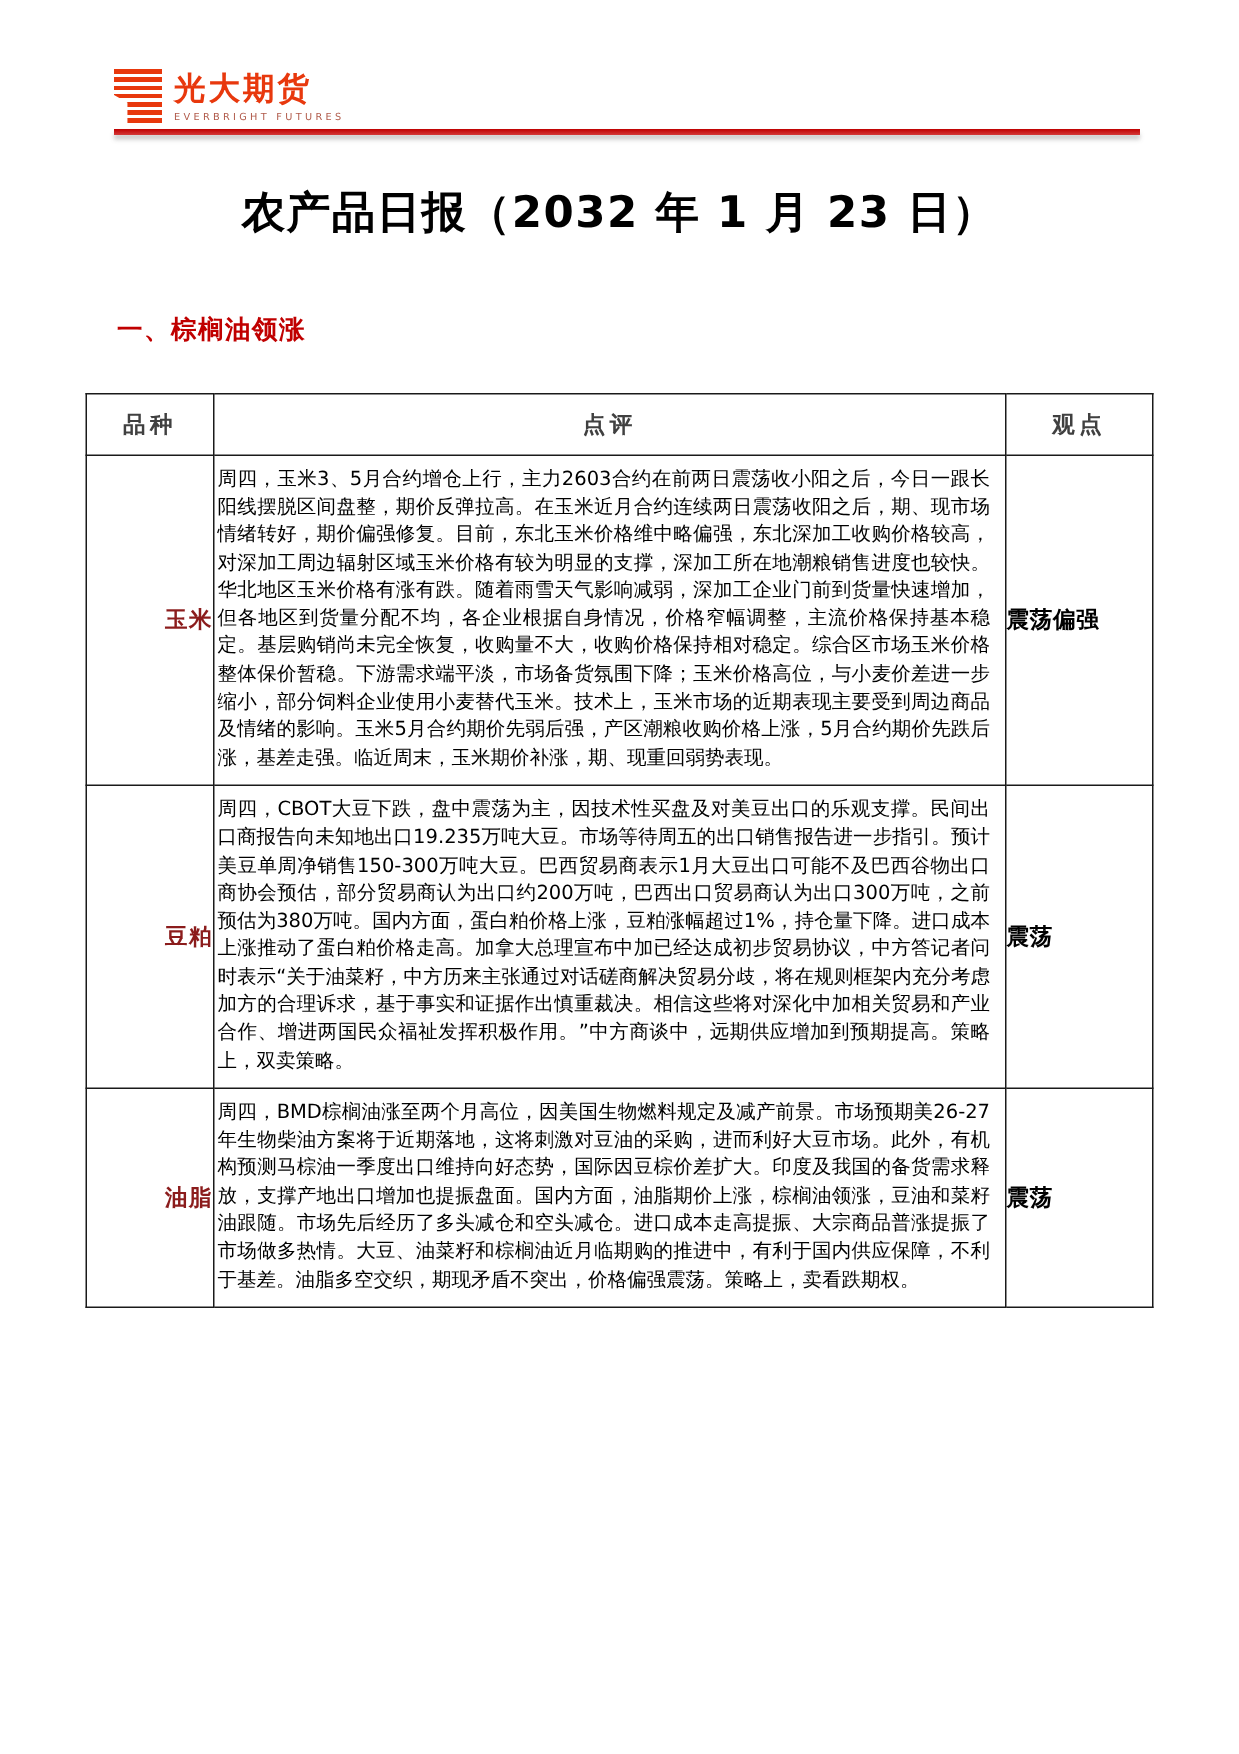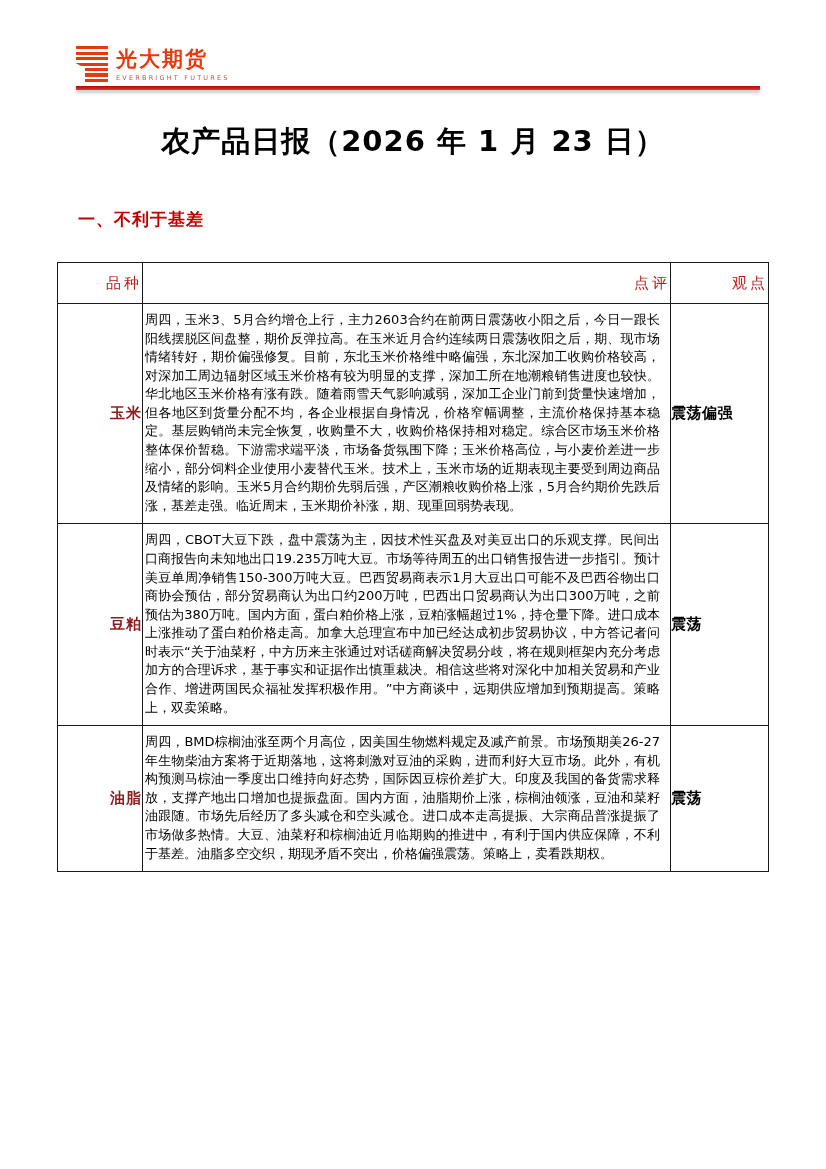--- a/index.html
+++ b/index.html
@@ -88,24 +88,24 @@
     border-collapse: collapse;
     table-layout: fixed;
   }
   .report-table th, .report-table td {
     border: 1px solid #1a1a1a;
     vertical-align: middle;
   }
   .report-table thead th {
     height: 41px;
     font-size: 15px;
-    font-weight: normal;
-    text-align: right;
+    font-weight: bold;
+    text-align: center;
     letter-spacing: 3px;
-    color: #b91c1c;
+    color: #404040;
   }
   td.variety-cell {
     text-align: right;
     font-size: 15px;
     font-weight: bold;
     color: #8b1c1c;
     letter-spacing: 1px;
   }
   td.comment-cell {
     padding: 7px 10px 8px 2px;
@@ -153,23 +153,23 @@
 
   <div class="logo">
     <div class="logo-icon"></div>
     <div class="logo-texts">
       <div class="logo-cn">光大期货</div>
       <div class="logo-en">EVERBRIGHT FUTURES</div>
     </div>
   </div>
   <div class="header-rule"></div>
 
-  <div class="title">农产品日报（2026 年 1 月 23 日）</div>
-
-  <div class="section">一、不利于基差</div>
+  <div class="title">农产品日报（2032 年 1 月 23 日）</div>
+
+  <div class="section">一、棕榈油领涨</div>
 
   <table class="report-table">
     <colgroup>
       <col style="width:85px">
       <col style="width:528px">
       <col style="width:98px">
     </colgroup>
     <thead>
       <tr>
         <th>品种</th>

